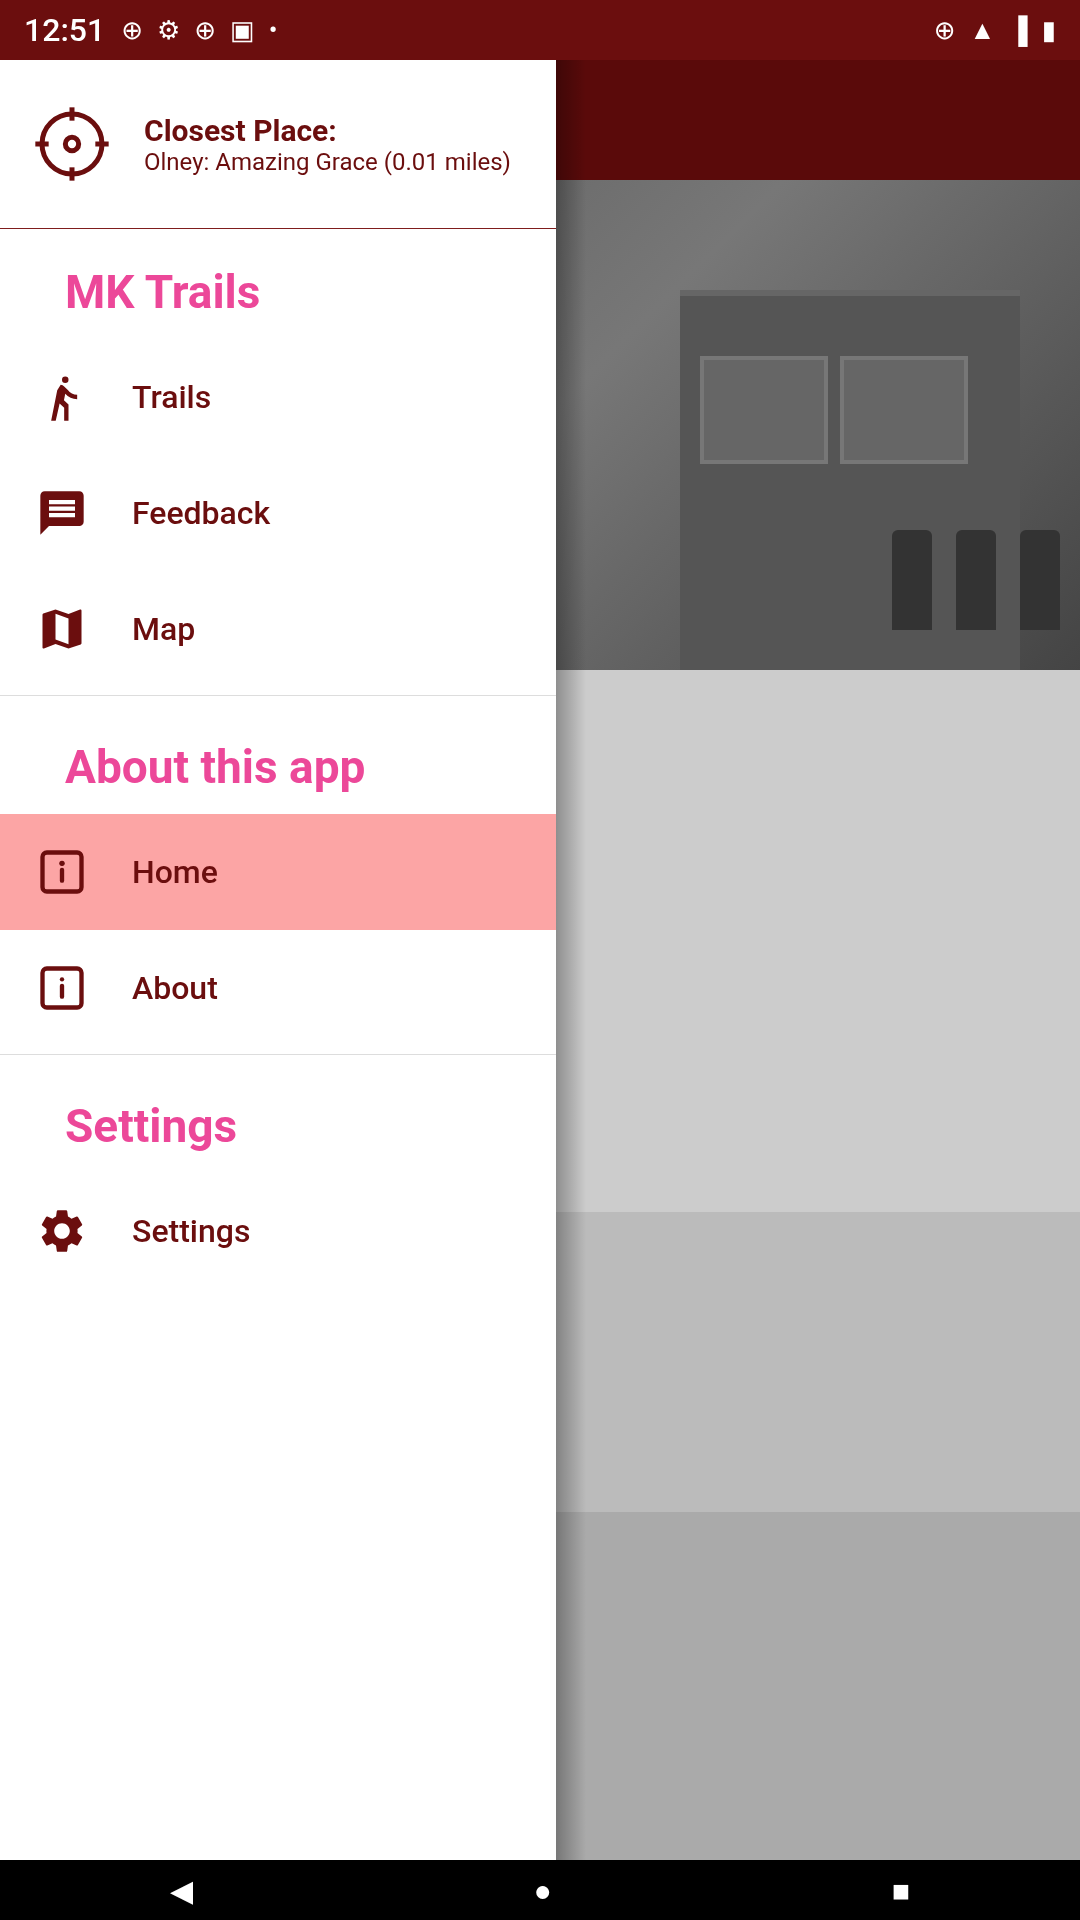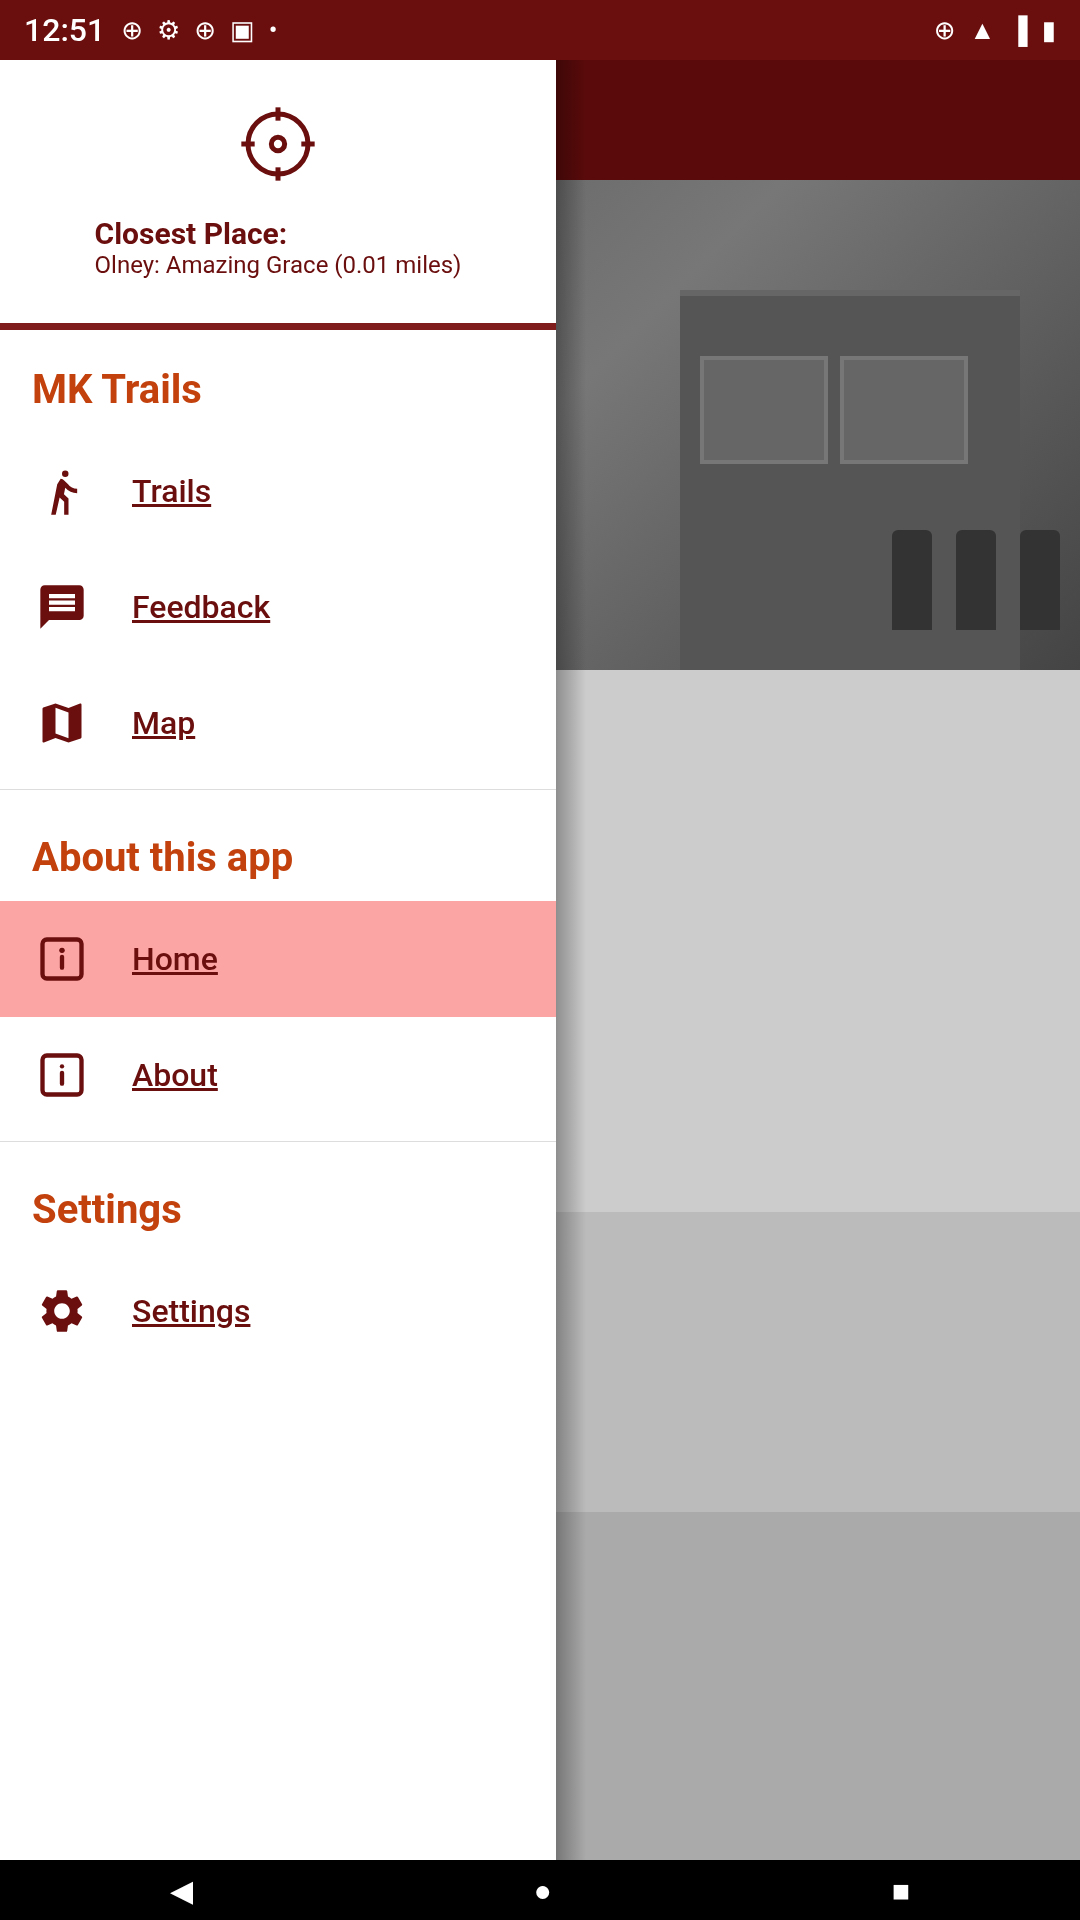--- a/index.html
+++ b/index.html
@@ -174,22 +174,21 @@
       background: linear-gradient(to right, rgba(0,0,0,0.3), transparent);
       z-index: 19;
     }
 
     
     .closest-place {
       display: flex;
       align-items: center;
       padding: 44px 32px 44px 32px;
       gap: 32px;
-      border-bottom: 7px solid #7f1d1d;
-      flex-direction: column;
+      border-bottom: 1px solid #7f1d1d;
     }
     .closest-icon {
       width: 80px;
       height: 80px;
       flex-shrink: 0;
       display: flex;
       align-items: center;
       justify-content: center;
     }
     .closest-icon svg {
@@ -203,23 +202,24 @@
       color: #6b0e0e;
     }
     .closest-value {
       font-size: 24px;
       color: #6b0e0e;
     }
 
     
     .section-header {
       padding: 36px 32px 20px 32px;
-      font-size: 40px;
+      font-size: 46px;
       font-weight: 700;
-      color: #c2410c;
+      color: #ec4899;
+      margin-left: 33px;
     }
 
     
     .menu-item {
       display: flex;
       align-items: center;
       padding: 28px 32px;
       gap: 40px;
       cursor: pointer;
     }
@@ -236,21 +236,20 @@
     }
     .menu-icon svg {
       width: 52px;
       height: 52px;
       fill: #6b0e0e;
     }
     .menu-label {
       font-size: 32px;
       color: #6b0e0e;
       font-weight: 500;
-      text-decoration: underline;
     }
 
     
     .divider {
       height: 1px;
       background: #ddd;
       margin: 8px 0;
     }
 
     

